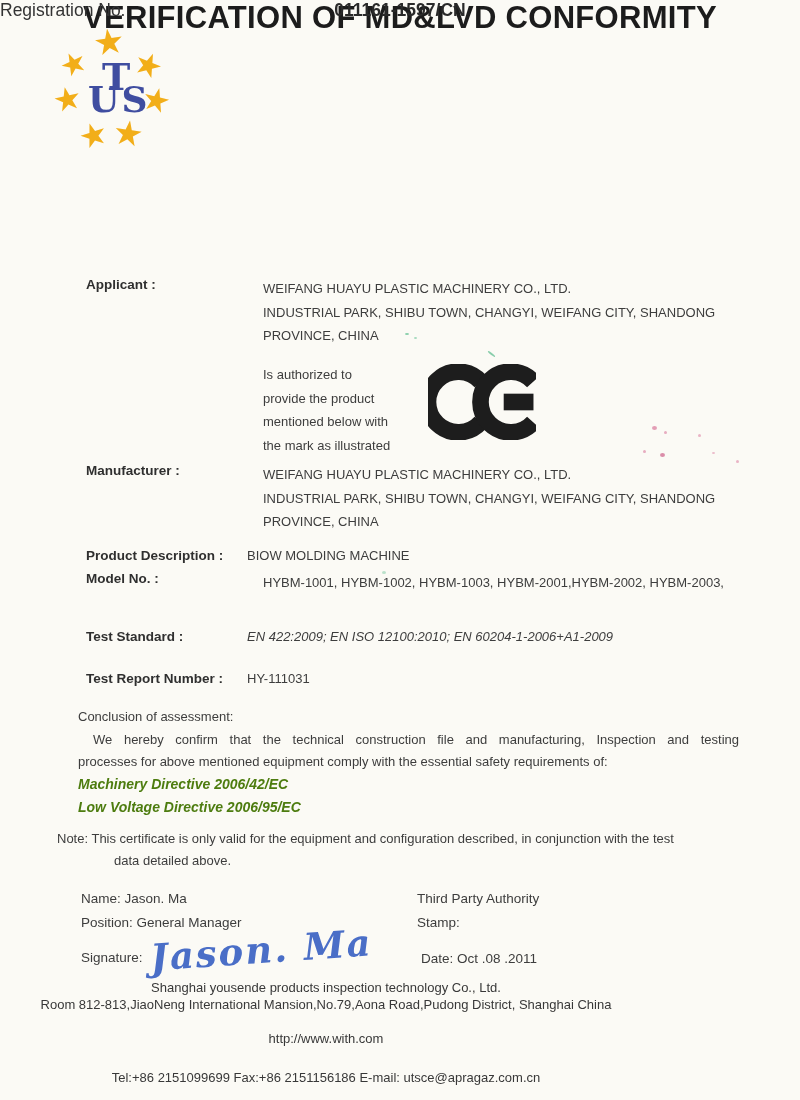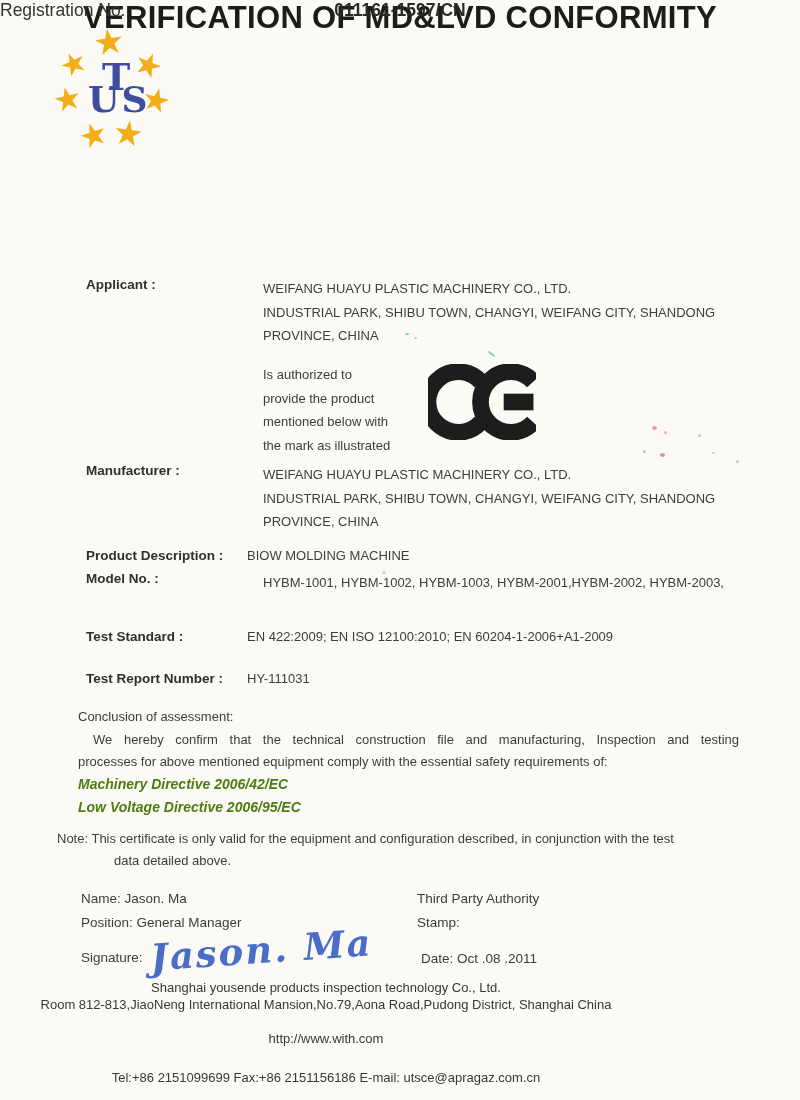--- a/index.html
+++ b/index.html
@@ -113,21 +113,21 @@
 
 <div class="abs flabel" style="left:86px;top:548px;">Product Description :</div>
 <div class="abs fvalue" style="left:247px;top:548px;">BIOW MOLDING MACHINE</div>
 
 <div class="abs flabel" style="left:86px;top:571px;">Model No. :</div>
 <div class="abs fvalue vblock" style="left:247px;top:571px;width:510px;">
   <div>HYBM-1001, HYBM-1002, HYBM-1003, HYBM-2001,HYBM-2002, HYBM-2003,</div>
 </div>
 
 <div class="abs flabel" style="left:86px;top:629px;">Test Standard :</div>
-<div class="abs fvalue" style="left:247px;top:629px;">EN 422:2009; EN ISO 12100:2010; EN 60204-1-2006+A1-2009</div>
+<div class="abs fvalue" style="left:247px;top:629px;font-style:italic;">EN 422:2009; EN ISO 12100:2010; EN 60204-1-2006+A1-2009</div>
 
 <div class="abs flabel" style="left:86px;top:671px;">Test Report Number :</div>
 <div class="abs fvalue" style="left:247px;top:671px;">HY-111031</div>
 
 <div class="abs fvalue" style="left:78px;top:709px;">Conclusion of assessment:</div>
 <div class="abs fvalue just" style="left:93px;top:732px;width:646px;">We hereby confirm that the technical construction file and manufacturing, Inspection and testing</div>
 <div class="abs fvalue" style="left:78px;top:754px;">processes for above mentioned equipment comply with the essential safety requirements of:</div>
 <div class="abs directive" style="left:78px;top:776px;">Machinery Directive 2006/42/EC</div>
 <div class="abs directive" style="left:78px;top:799px;">Low Voltage Directive 2006/95/EC</div>
 

